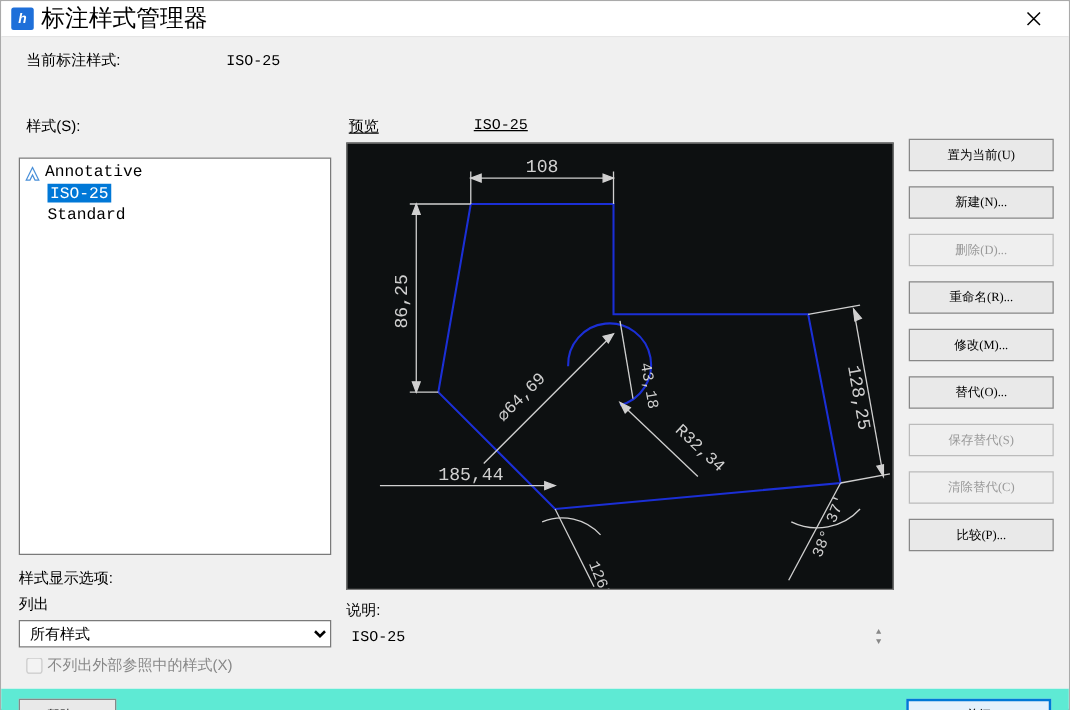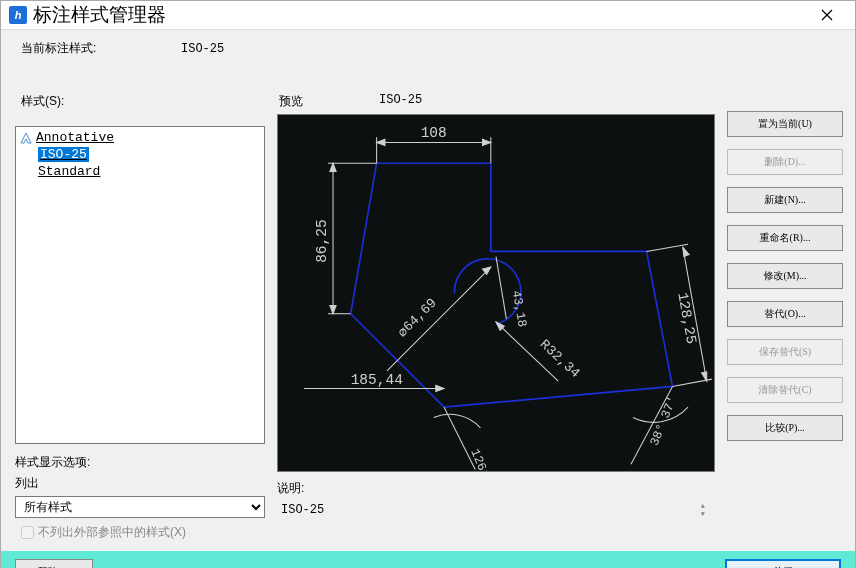--- a/index.html
+++ b/index.html
@@ -78,24 +78,23 @@
       flex: 1;
       background: #fff;
       border: 1px solid #7a7a7a;
       padding: 2px;
       font-family: "Courier New", monospace;
       font-size: 13px;
       overflow: auto;
     }
     .list-item {
       display: flex;
-      align-items: center;
+      align-items: flex-end;
       padding: 1px 2px;
       gap: 4px;
-      text-decoration: underline;
     }
     .list-item.selected .item-text {
       background: #0078d7;
       color: #fff;
       padding: 0 2px;
     }
     .list-item .indent { width: 14px; }
     .anno-icon {
       width: 12px; height: 12px;
       display: inline-flex;
@@ -124,20 +123,21 @@
     .checkbox-row input { width: 13px; height: 13px; }
     .center-col {
       flex: 1;
       display: flex;
       flex-direction: column;
     }
     .preview-header {
       display: flex;
       margin-bottom: 4px;
       padding-left: 2px;
+      text-decoration: underline;
     }
     .preview-header .plabel { width: 100px; }
     .preview-header .pvalue { font-family: "Courier New", monospace; }
     .preview-box {
       flex: 1;
       background: #0d1011;
       border: 1px solid #7a7a7a;
       position: relative;
     }
     .preview-box svg { width: 100%; height: 100%; }
@@ -338,22 +338,22 @@
           <span>ISO-25</span>
           <div class="spinner">
             <span>▲</span>
             <span>▼</span>
           </div>
         </div>
       </div>
 
       <div class="right-col">
         <button class="btn">置为当前(U)</button>
+        <button class="btn">新建(N)...</button>
         <button class="btn disabled">删除(D)...</button>
-        <button class="btn">新建(N)...</button>
         <button class="btn">重命名(R)...</button>
         <button class="btn">修改(M)...</button>
         <button class="btn">替代(O)...</button>
         <button class="btn disabled">保存替代(S)</button>
         <button class="btn disabled">清除替代(C)</button>
         <button class="btn">比较(P)...</button>
       </div>
 
     </div>
   </div>

